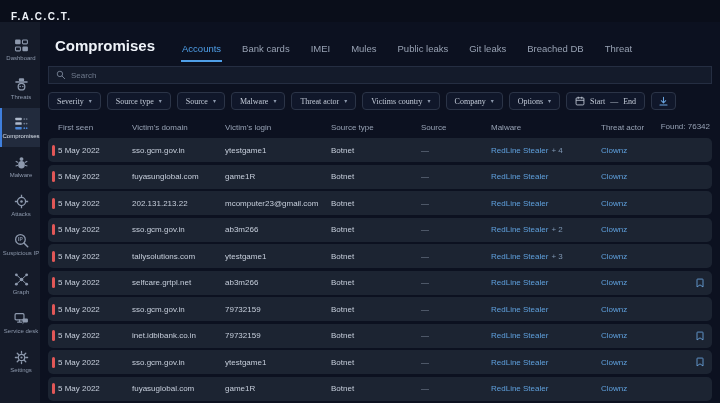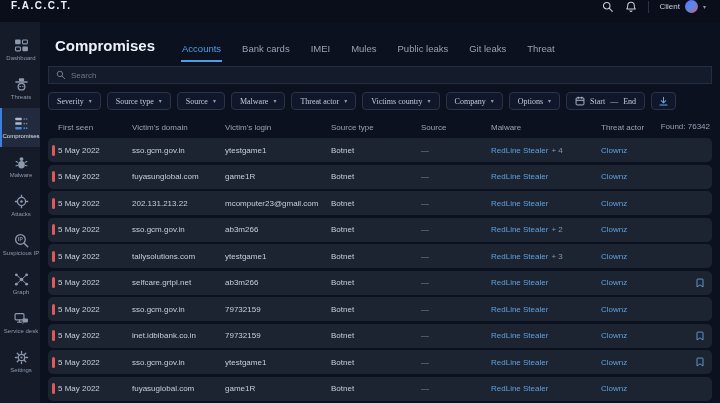--- a/index.html
+++ b/index.html
@@ -1,20 +1,20 @@
 <!DOCTYPE html>
 <html><head>
 <meta charset="utf-8">
 <style>
   * { margin:0; padding:0; box-sizing:border-box; }
   html,body { width:720px; height:403px; overflow:hidden; background:#0c1120;
     font-family:"Liberation Sans", sans-serif; color:#dde3ec; }
 
   
-  .topbar { height:22px; background:#0a0e1a; display:flex; align-items:flex-start;
+  .topbar { height:22px; background:#0a0e1a; display:flex; align-items:flex-end;
     justify-content:space-between; padding:0 14px 0 11px; }
   .logo { font-size:10px; font-weight:bold; letter-spacing:1.5px; color:#eef2f8; }
   .topbar-right { display:flex; align-items:center; gap:11px; }
   .tb-icon { display:flex; align-items:center; cursor:pointer; }
   .tb-divider { width:1px; height:12px; background:#2a3347; }
   .client { display:flex; align-items:center; gap:5px; cursor:pointer; }
   .client-label { font-size:8px; color:#c7cfdc; }
   .avatar { width:13px; height:13px; border-radius:50%;
     background:linear-gradient(135deg,#8a5cf0 0%,#4a8df0 45%,#e0556b 100%); }
   .caret { font-size:6px; color:#8d99ad; line-height:1; }
@@ -77,40 +77,20 @@
   .row .cell { overflow:hidden; text-overflow:ellipsis; white-space:nowrap; padding-right:6px; }
   .dash { color:#7f8a9c; }
   .link { color:#5fa0dd; text-decoration:none; cursor:pointer; }
   .extra { color:#7f97b3; margin-left:3px; }
 </style>
 </head>
 <body>
 
 <header class="topbar">
   <div class="logo">F.A.C.C.T.</div>
-  <div class="topbar-right">
-    <span class="tb-icon">
-      <svg width="12" height="12" viewBox="0 0 14 14">
-          <circle cx="5.5" cy="5.5" r="3.8" fill="none" stroke="#c3cbd8" stroke-width="1.3"></circle>
-          <path d="M8.4 8.4 12 12" stroke="#c3cbd8" stroke-width="1.3" stroke-linecap="round"></path>
-        </svg>
-    </span>
-    <span class="tb-icon">
-      <svg width="12" height="12" viewBox="0 0 14 14">
-          <path d="M7 1.5a3.8 3.8 0 0 0-3.8 3.8c0 3-1.2 4-1.2 4h10s-1.2-1-1.2-4A3.8 3.8 0 0 0 7 1.5z" fill="none" stroke="#c3cbd8" stroke-width="1.2" stroke-linejoin="round"></path>
-          <path d="M5.8 11.3a1.3 1.3 0 0 0 2.4 0" fill="none" stroke="#c3cbd8" stroke-width="1.2" stroke-linecap="round"></path>
-        </svg>
-    </span>
-    <span class="tb-divider"></span>
-    <span class="client">
-      <span class="client-label">Client</span>
-      <span class="avatar"></span>
-      <span class="caret">▾</span>
-    </span>
-  </div>
 </header>
 
 <div class="app">
 
   <aside class="sidebar">
     <div class="side-item">
       <svg width="15" height="15" viewBox="0 0 14 14">
           <rect x="1" y="1.5" width="5.2" height="4.4" rx="1" fill="#8d99ad"></rect>
           <rect x="7.9" y="1.9" width="4.6" height="3.6" rx="0.8" fill="none" stroke="#8d99ad"></rect>
           <rect x="1.4" y="8.4" width="4.6" height="3.6" rx="0.8" fill="none" stroke="#8d99ad"></rect>
@@ -200,20 +180,21 @@
 
     <div class="page-head">
       <h1 class="page-title">Compromises</h1>
       <nav class="tabs">
           <button class="tab active">Accounts</button>
           <button class="tab">Bank cards</button>
           <button class="tab">IMEI</button>
           <button class="tab">Mules</button>
           <button class="tab">Public leaks</button>
           <button class="tab">Git leaks</button>
+          <button class="tab">Breached DB</button>
           <button class="tab">Threat</button>
         </nav>
     </div>
 
     <div class="search-bar">
       <svg width="10" height="10" viewBox="0 0 14 14">
           <circle cx="5.5" cy="5.5" r="3.8" fill="none" stroke="#6f7a8d" stroke-width="1.4"></circle>
           <path d="M8.4 8.4 12.2 12.2" stroke="#6f7a8d" stroke-width="1.4" stroke-linecap="round"></path>
         </svg>
       <input type="text" placeholder="Search" style="">

